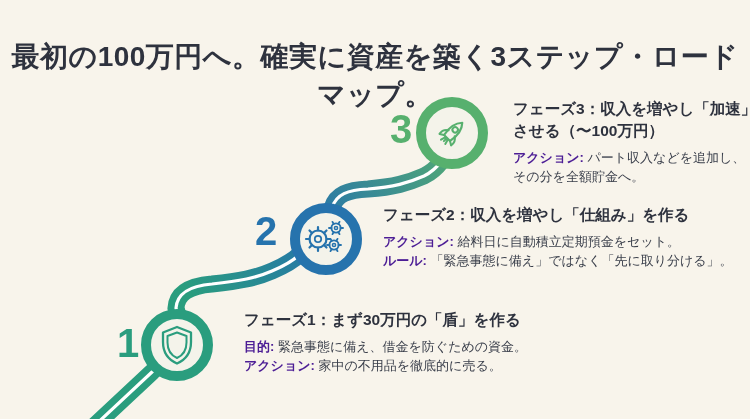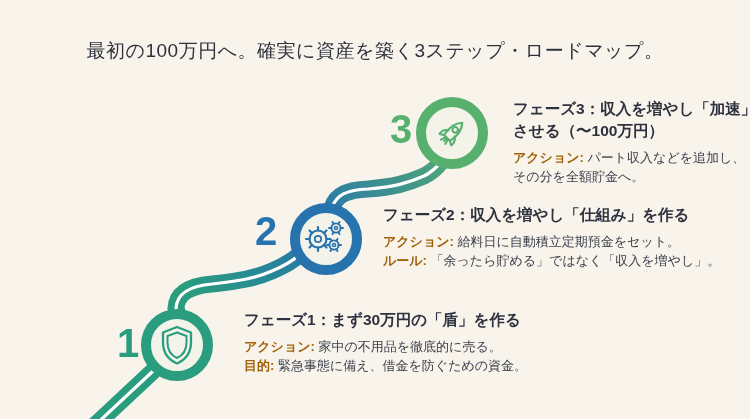--- a/index.html
+++ b/index.html
@@ -1,35 +1,35 @@
 <!DOCTYPE html>
 <html><head>
 <meta charset="utf-8">
 <style>
   html,body{margin:0;padding:0;}
   body{width:750px;height:419px;overflow:hidden;
        font-family:"Liberation Sans","DejaVu Sans",sans-serif;}
   .stage{position:relative;width:750px;height:419px;background:#f8f4eb;}
   .title{position:absolute;left:0;right:0;top:38px;text-align:center;
-         font-size:19px;font-weight:400;color:#2e323e;letter-spacing:.5px;}
+         font-size:28px;font-weight:700;color:#2e323e;letter-spacing:.5px;}
   .road-svg{position:absolute;left:0;top:0;width:750px;height:419px;}
   .num{position:absolute;font-size:40px;font-weight:800;width:34px;
        text-align:center;line-height:1;}
   #n1{left:111px;top:323px;color:#2a9d7e;}
   #n2{left:249px;top:211px;color:#2673ad;}
   #n3{left:384px;top:109px;color:#57b06e;}
   .phase{position:absolute;}
   #p1{left:244px;top:309px;}
   #p2{left:383px;top:204px;}
   #p3{left:513px;top:98px;}
   .phase-title{font-size:15.5px;font-weight:800;color:#2e323e;
                line-height:1.42;white-space:nowrap;}
   .phase-body{font-size:13px;color:#3a3f4b;line-height:1.45;margin-top:7px;
               white-space:nowrap;}
-  .phase-body b{font-weight:800;color:#a16207;}
+  .phase-body b{font-weight:800;color:#4c1d95;}
 </style>
 </head>
 <body>
 
 <div class="stage">
 
   <div class="title">最初の100万円へ。確実に資産を築く3ステップ・ロードマップ。</div>
 
   <svg class="road-svg" viewBox="0 0 750 419">
     <defs>
@@ -93,32 +93,32 @@
     </g>
   </svg>
 
   <div class="num" id="n1">1</div>
   <div class="num" id="n2">2</div>
   <div class="num" id="n3">3</div>
 
   <div class="phase" id="p1">
     <div class="phase-title">フェーズ1：まず30万円の「盾」を作る</div>
     <div class="phase-body">
+      <div><b>目的:</b><span> 緊急事態に備え、借金を防ぐための資金。</span></div>
       <div><b>アクション:</b><span> 家中の不用品を徹底的に売る。</span></div>
-      <div><b>目的:</b><span> 緊急事態に備え、借金を防ぐための資金。</span></div>
     </div>
   </div>
 
   <div class="phase" id="p2">
     <div class="phase-title">
       <div>フェーズ2：収入を増やし「仕組み」を作る</div>
     </div>
     <div class="phase-body">
       <div><b>アクション:</b><span> 給料日に自動積立定期預金をセット。</span></div>
-      <div><b>ルール:</b><span> 「余ったら貯める」ではなく「収入を増やし」。</span></div>
+      <div><b>ルール:</b><span> 「緊急事態に備え」ではなく「先に取り分ける」。</span></div>
     </div>
   </div>
 
   <div class="phase" id="p3">
     <div class="phase-title">
       <div>フェーズ3：収入を増やし「加速」</div>
       <div>させる（〜100万円）</div>
     </div>
     <div class="phase-body">
       <div><b>アクション:</b><span> パート収入などを追加し、</span></div>

